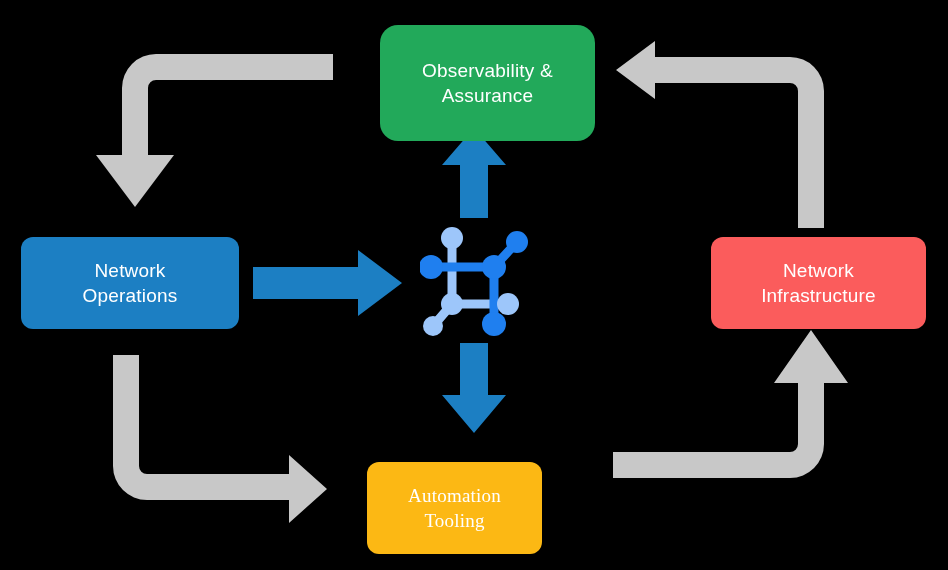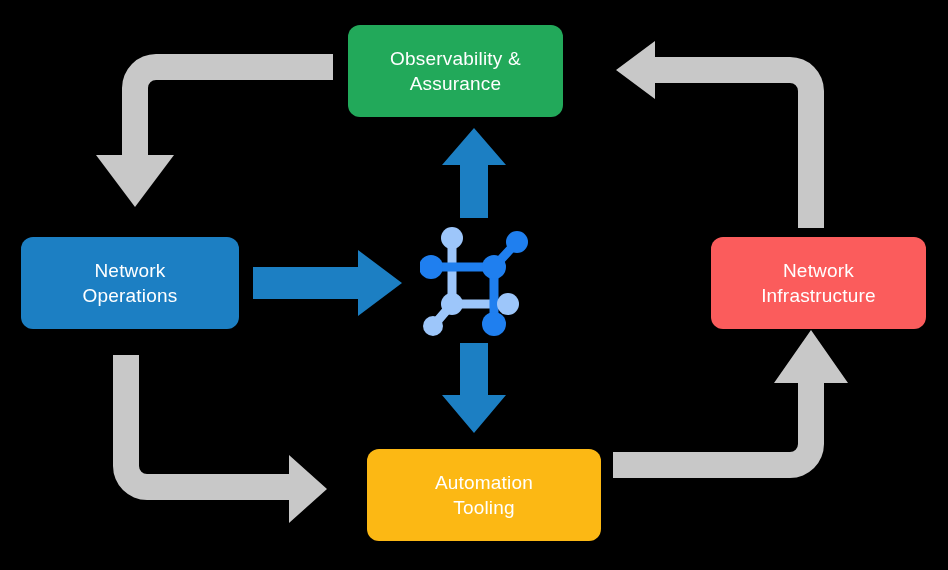--- a/index.html
+++ b/index.html
@@ -37,24 +37,24 @@
     line-height: 1.32;
     font-weight: 400;
     letter-spacing: 0.2px;
     box-sizing: border-box;
     padding: 4px 10px;
   }
   .node-label {
     display: block;
     white-space: pre-line;
   }
-  #box-observability { left: 348px; top: 25px;  width: 215px; height: 92px; background: #22A95A; }
+  #box-observability { left: 380px; top: 25px;  width: 215px; height: 116px; background: #22A95A; border-radius: 18px; }
   #box-operations    { left: 21px;  top: 237px; width: 218px; height: 92px; background: #1C7FC3; }
   #box-infrastructure{ left: 711px; top: 237px; width: 215px; height: 92px; background: #FB5C5C; }
-  #box-automation    { left: 367px; top: 449px; width: 234px; height: 92px; background: #FCB814; }
+  #box-automation    { left: 367px; top: 462px; width: 175px; height: 92px; background: #FCB814; font-family: Liberation Serif, serif; }
   #center-icon {
     position: absolute;
     left: 420px;
     top: 221px;
     width: 112px;
     height: 116px;
   }
 </style>
 </head>
 <body>

